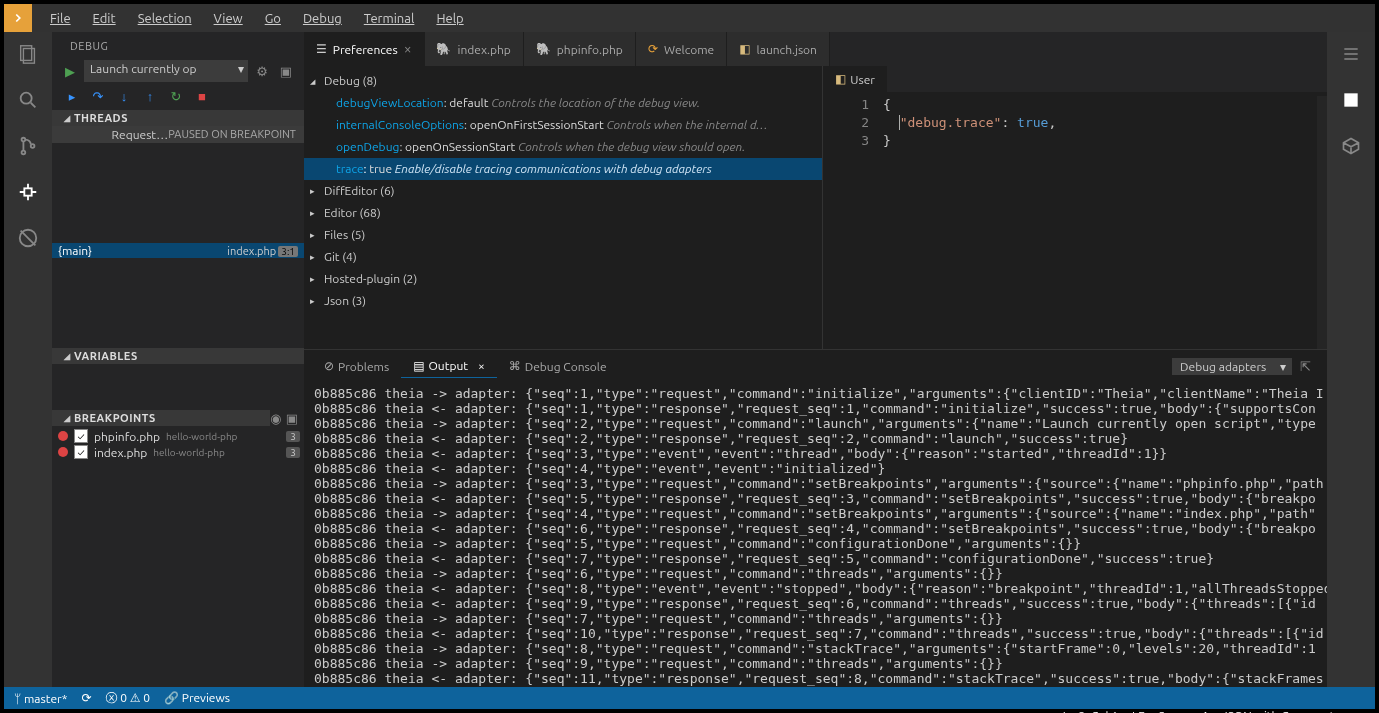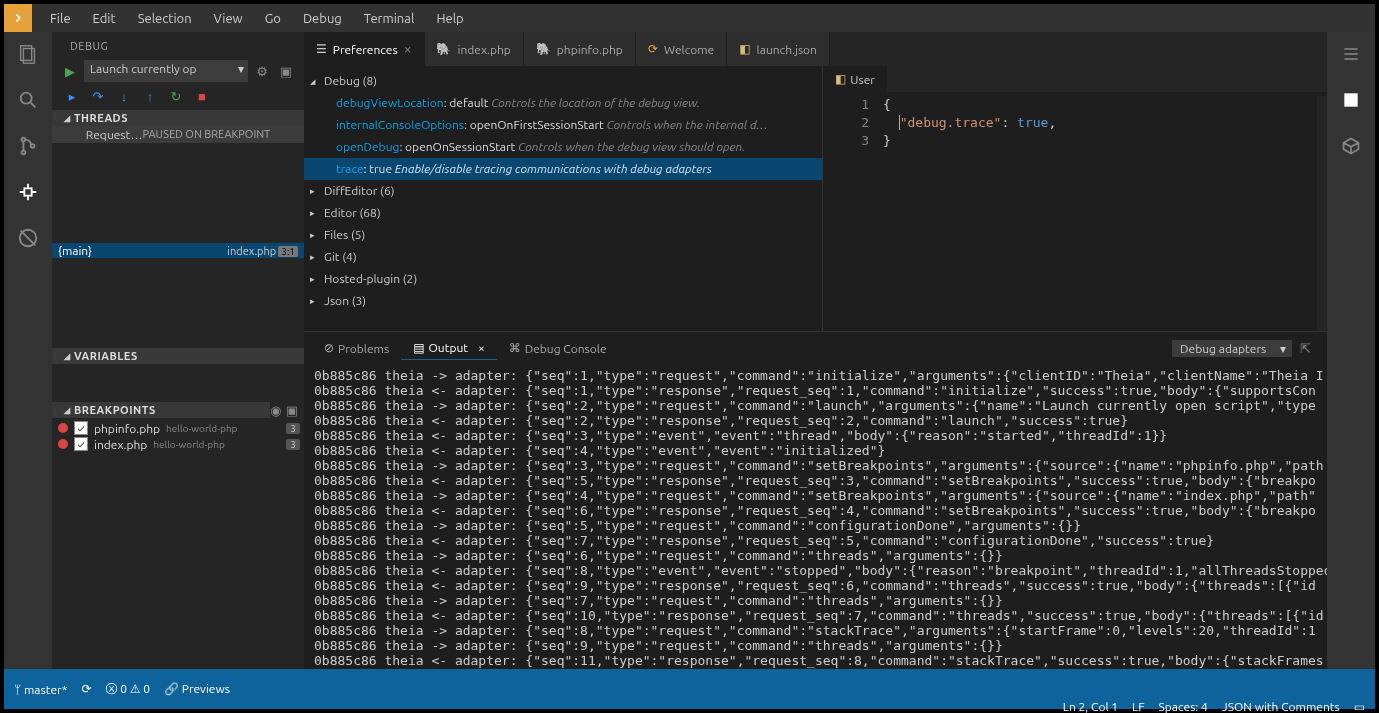--- a/index.html
+++ b/index.html
@@ -1,48 +1,48 @@
 <!DOCTYPE html>
 <html><head>
 <meta charset="utf-8">
 <style>
 * { margin:0; padding:0; box-sizing:border-box; }
 html,body { height:100%; }
 body { font-family:-apple-system,BlinkMacSystemFont,"Segoe UI",Ubuntu,sans-serif; font-size:13px; background:#1e1e1e; color:#ccc; overflow:hidden; }
 .root { display:flex; flex-direction:column; height:713px; width:1379px; background:#1e1e1e; border:4px solid #000; }
-.topbar { display:flex; align-items:center; height:28px; background:#323232; padding:0 0; }
+.topbar { display:flex; align-items:center; height:28px; background:#323232; padding:0 0;text-decoration:underline; }
 .logo { width:28px; height:28px; background:#e6a13a; display:flex; align-items:center; justify-content:center; color:#fff; font-weight:bold; }
 .menu { display:flex; gap:2px; padding:0 8px; }
 .menu-item { padding:4px 10px; color:#ccc; cursor:pointer; }
 .main { flex:1; display:flex; min-height:0; }
 .activity { width:48px; background:#333; display:flex; flex-direction:column; align-items:center; padding:8px 0; gap:18px; }
 .act-icon { width:28px; height:28px; display:flex; align-items:center; justify-content:center; color:#888; cursor:pointer; }
 .act-icon.active { color:#fff; }
 .sidebar { width:252px; background:#252526; display:flex; flex-direction:column; overflow:hidden; }
 .side-header { font-size:11px; color:#aaa; padding:8px 18px 4px; letter-spacing:.5px; }
 .debug-toolbar { display:flex; align-items:center; padding:4px 8px; gap:4px; }
 .play-btn { color:#4ea052; width:20px; height:20px; display:flex; align-items:center; justify-content:center; cursor:pointer; }
 .launch-select { flex:1; background:#3c3c3c; color:#ccc; border:none; padding:2px 6px; font-size:12px; height:22px; white-space:nowrap; overflow:hidden; text-overflow:ellipsis; position:relative; }
 .launch-select::after { content:"▾"; position:absolute; right:4px; }
 .gear-btn,.console-btn { width:20px; height:20px; color:#888; display:flex; align-items:center; justify-content:center; cursor:pointer; }
 .step-controls { display:flex; gap:10px; padding:2px 12px 6px; color:#888; }
 .step-controls span { cursor:pointer; width:16px; height:16px; display:inline-flex; align-items:center; justify-content:center; }
 .panel-section { display:flex; flex-direction:column; }
 .panel-title { background:#383838; color:#ddd; font-size:11px; font-weight:bold; padding:2px 18px; letter-spacing:.5px; display:flex; align-items:center; }
 .panel-title::before { content:"◢"; font-size:8px; margin-right:6px; color:#ccc; transform:translateX(-10px); position:absolute; }
 .panel-title-row { position:relative; padding-left:22px; }
-.thread-item { background:#3b3b3b; padding:2px 8px; font-size:12px; color:#ccc; display:flex; justify-content:center; }
+.thread-item { background:#3b3b3b; padding:2px 8px; font-size:12px; color:#ccc; display:flex; justify-content:flex-end; }
 .thread-item .status { color:#aaa; font-size:11px; }
 .panel-body { padding:2px 0; }
 .stack-item { background:#094771; color:#fff; padding:1px 6px; display:flex; justify-content:space-between; align-items:center; font-size:12px; }
 .stack-file { color:#ccc; font-size:11px; }
 .stack-badge { background:#777; color:#000; font-size:10px; padding:0 3px; border-radius:2px; margin-left:2px; }
 .var-tree-item { padding:1px 4px 1px 20px; font-size:12px; color:#ccc; }
 .var-tree-item::before { content:"▸"; margin-right:4px; color:#ccc; font-size:10px; }
-.bp-title-row { display:flex; justify-content:space-between; align-items:center; padding-right:6px; }
+.bp-title-row { display:flex; justify-content:space-between; align-items:center; padding-right:6px;margin-top:8px; }
 .bp-actions { display:flex; gap:4px; color:#888; }
 .bp-item { display:flex; align-items:center; gap:6px; padding:1px 6px; font-size:12px; position:relative; }
 .bp-dot { width:10px; height:10px; border-radius:50%; background:#d44; }
 .bp-check { width:14px; height:14px; background:#fff; border:1px solid #888; display:inline-flex; align-items:center; justify-content:center; font-size:10px; color:#000; }
 .bp-label { color:#ddd; }
 .bp-sub { color:#888; font-size:10px; }
 .bp-num { position:absolute; right:4px; background:#555; color:#ccc; font-size:10px; padding:0 4px; border-radius:2px; }
 .editor-area { flex:1; display:flex; flex-direction:column; min-width:0; }
 .tab-bar { display:flex; background:#252526; height:34px; align-items:stretch; overflow:hidden; }
 .tab { display:flex; align-items:center; gap:6px; padding:0 12px; background:#2d2d2d; color:#aaa; cursor:pointer; font-size:12px; border-right:1px solid #1e1e1e; white-space:nowrap; }
@@ -72,21 +72,21 @@
 .minimap { width:10px; background:#252525; }
 .rightbar { width:48px; background:#333; display:flex; flex-direction:column; align-items:center; padding:8px 0; gap:18px; }
 .panel-area { height:338px; background:#1e1e1e; border-top:1px solid #333; display:flex; flex-direction:column; }
 .panel-tabs { display:flex; align-items:center; background:#1e1e1e; height:32px; padding:0 8px; gap:0; }
 .ptab { display:flex; align-items:center; gap:4px; padding:4px 12px; color:#aaa; cursor:pointer; font-size:12px; }
 .ptab.active { color:#fff; border-bottom:1px solid #0e639c; }
 .panel-spacer { flex:1; }
 .panel-dropdown { background:#3c3c3c; color:#ccc; padding:2px 24px 2px 8px; font-size:12px; position:relative; min-width:120px; }
 .panel-dropdown::after { content:"▾"; position:absolute; right:6px; }
 .output-body { flex:1; overflow:auto; padding:4px 10px; font-family:Consolas,Monaco,monospace; font-size:13px; color:#ccc; white-space:pre; line-height:15px; }
-.statusbar { height:40px; background:#0e639c; color:#fff; display:flex; align-items:center; padding:0 10px; font-size:12px; gap:14px; }
+.statusbar { height:22px; background:#0e639c; color:#fff; display:flex; align-items:center; padding:0 10px; font-size:12px; gap:14px; }
 .statusbar .left { display:flex; gap:14px; align-items:center; }
 .statusbar .right { margin-left:auto; display:flex; gap:14px; align-items:flex-start;margin-top:36px; }
 svg { display:block; }
 </style>
 </head>
 <body>
 <div class="root">
 
 <div class="topbar">
   <div class="logo">

